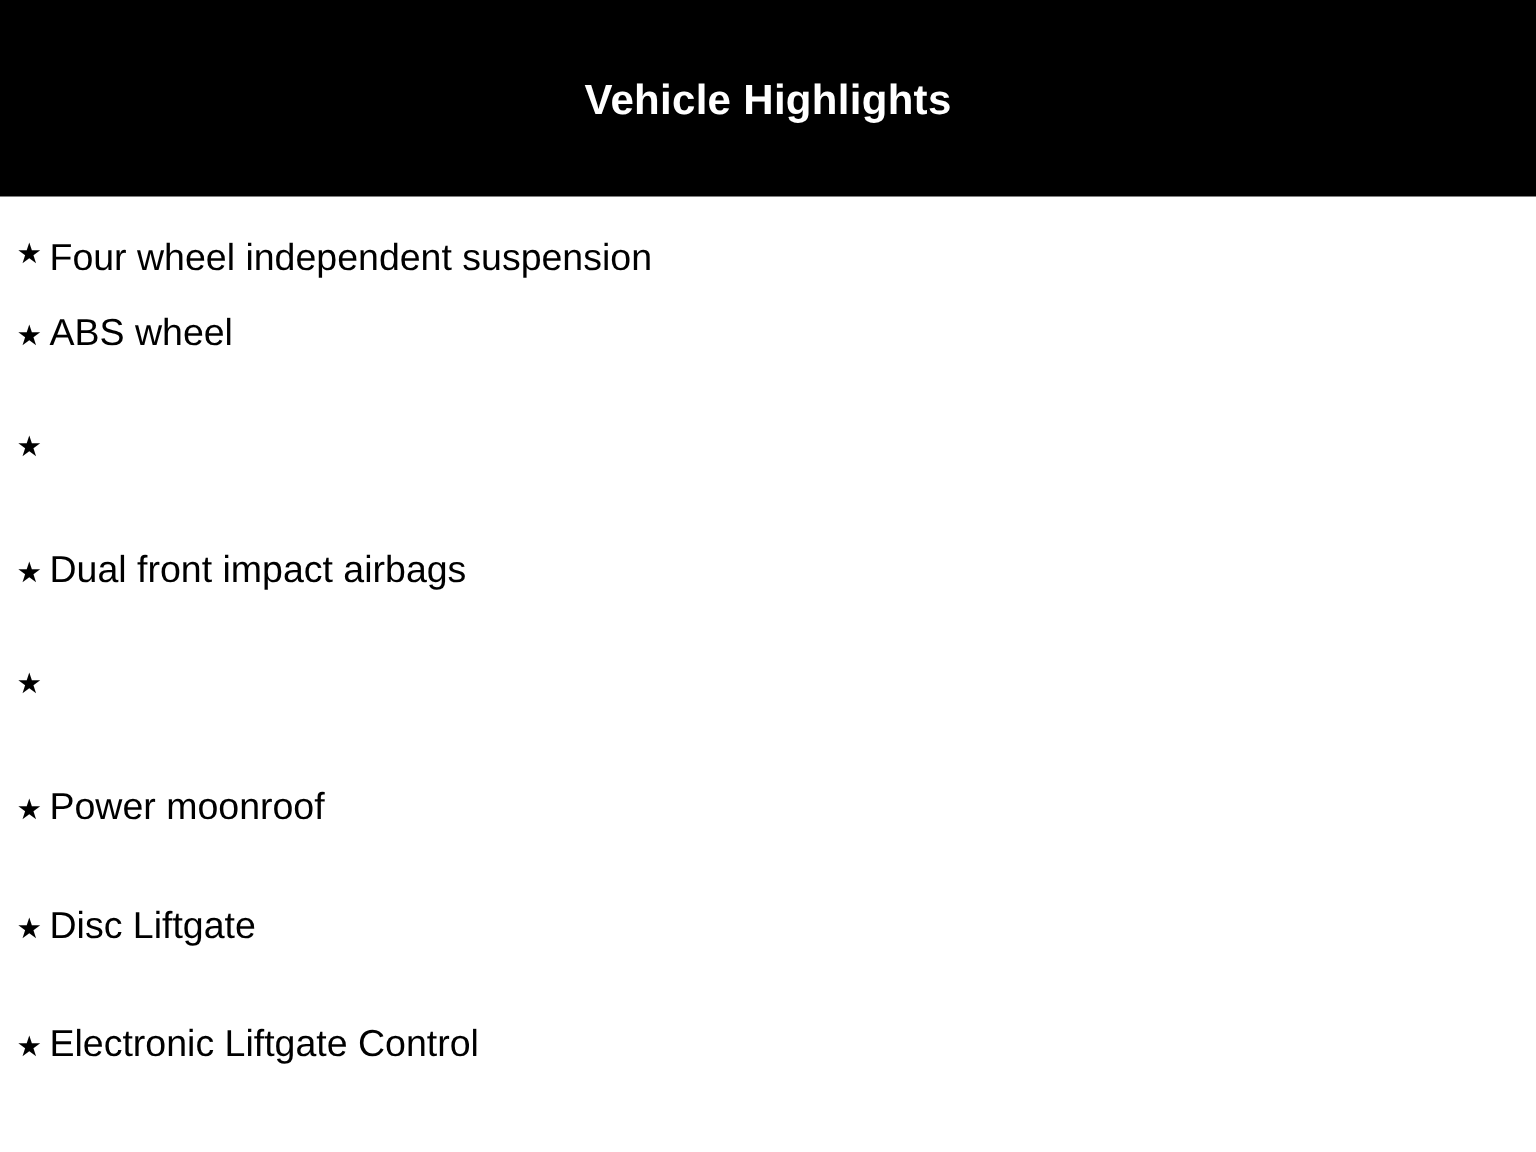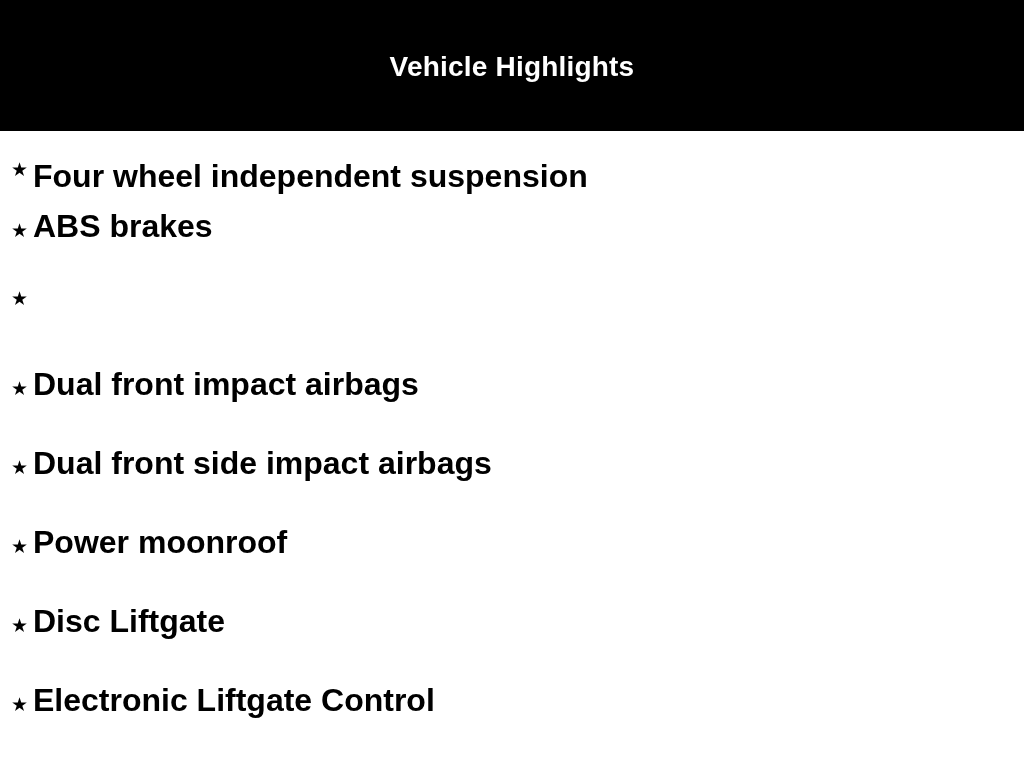--- a/index.html
+++ b/index.html
@@ -65,22 +65,22 @@
     padding-left: 11px;
     box-sizing: border-box;
     color: #000000;
     font-family: "DejaVu Sans", sans-serif;
     font-size: 19px;
     line-height: 1;
   }
   .item-label {
     color: #000000;
     font-family: "Liberation Sans", sans-serif;
-    font-size: 32px;
-    font-weight: bold;
+    font-size: 25px;
+    font-weight: normal;
     line-height: 1;
     white-space: nowrap;
   }
   .highlight-item:nth-child(1) { align-items: flex-start; padding-top: 29px; height: 50px; }
 </style>
 </head>
 <body>
 
 <div class="page">
 
@@ -90,35 +90,34 @@
 
   <ul class="highlights-list">
 
     <li class="highlight-item">
       <span class="bullet-star">★</span>
       <span class="item-label">Four wheel independent suspension</span>
     </li>
 
     <li class="highlight-item">
       <span class="bullet-star">★</span>
-      <span class="item-label">ABS brakes</span>
+      <span class="item-label">ABS wheel</span>
     </li>
 
     <li class="highlight-item">
       <span class="bullet-star">★</span>
     </li>
 
     <li class="highlight-item">
       <span class="bullet-star">★</span>
       <span class="item-label">Dual front impact airbags</span>
     </li>
 
     <li class="highlight-item">
       <span class="bullet-star">★</span>
-      <span class="item-label">Dual front side impact airbags</span>
     </li>
 
     <li class="highlight-item">
       <span class="bullet-star">★</span>
       <span class="item-label">Power moonroof</span>
     </li>
 
     <li class="highlight-item">
       <span class="bullet-star">★</span>
       <span class="item-label">Disc Liftgate</span>

